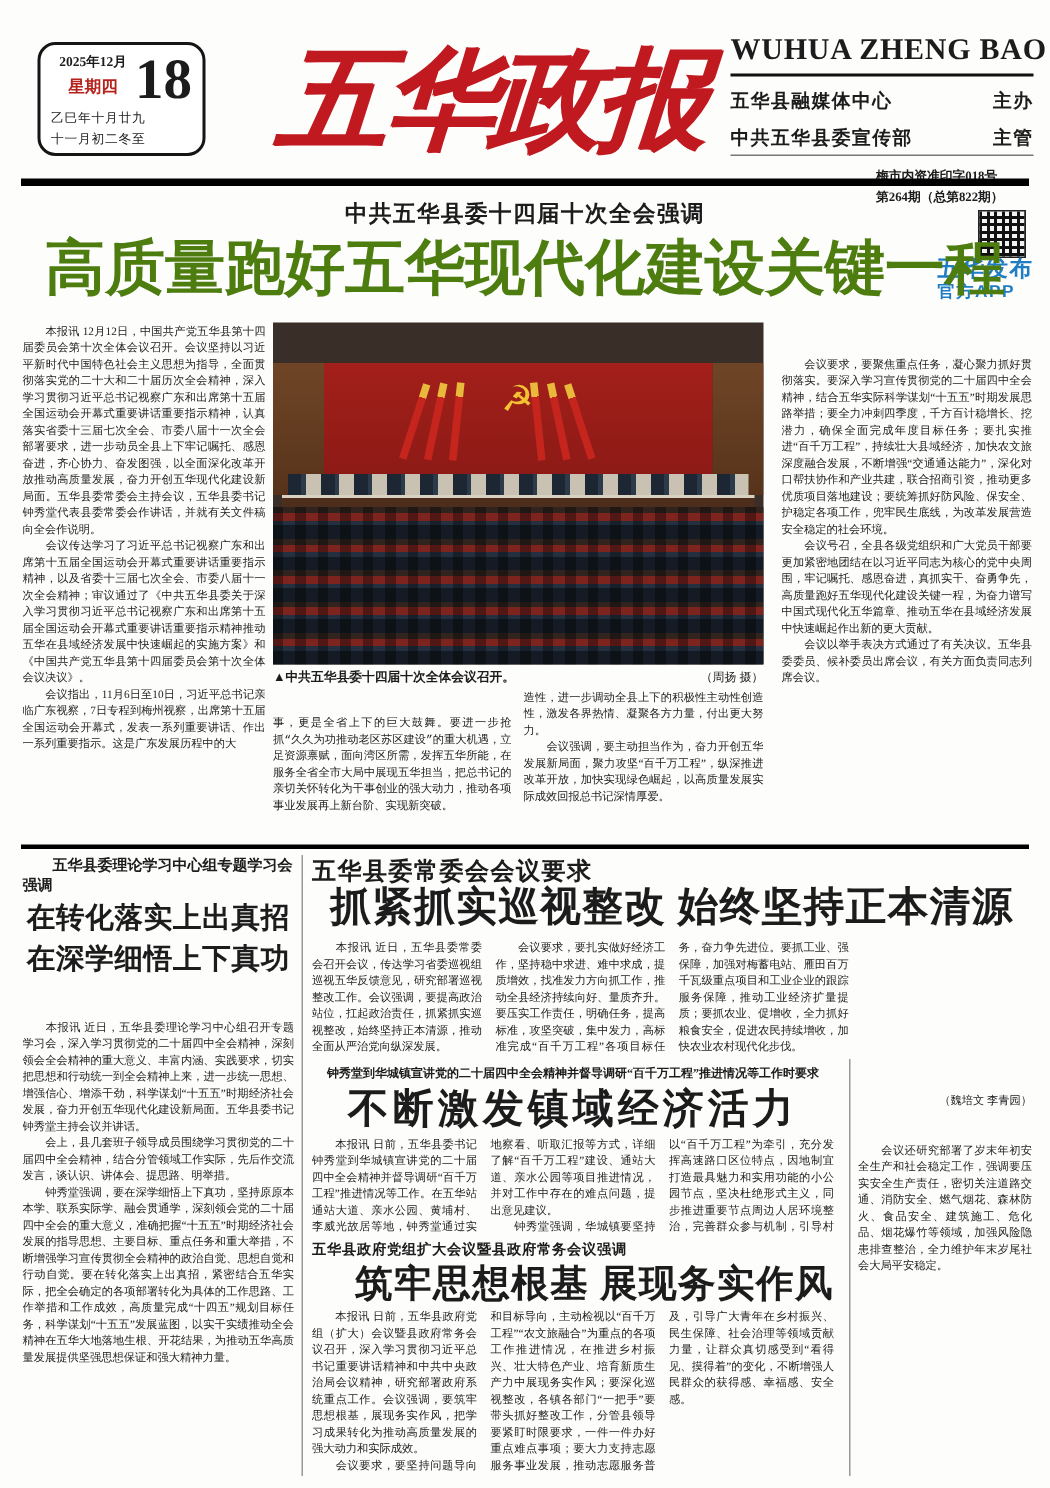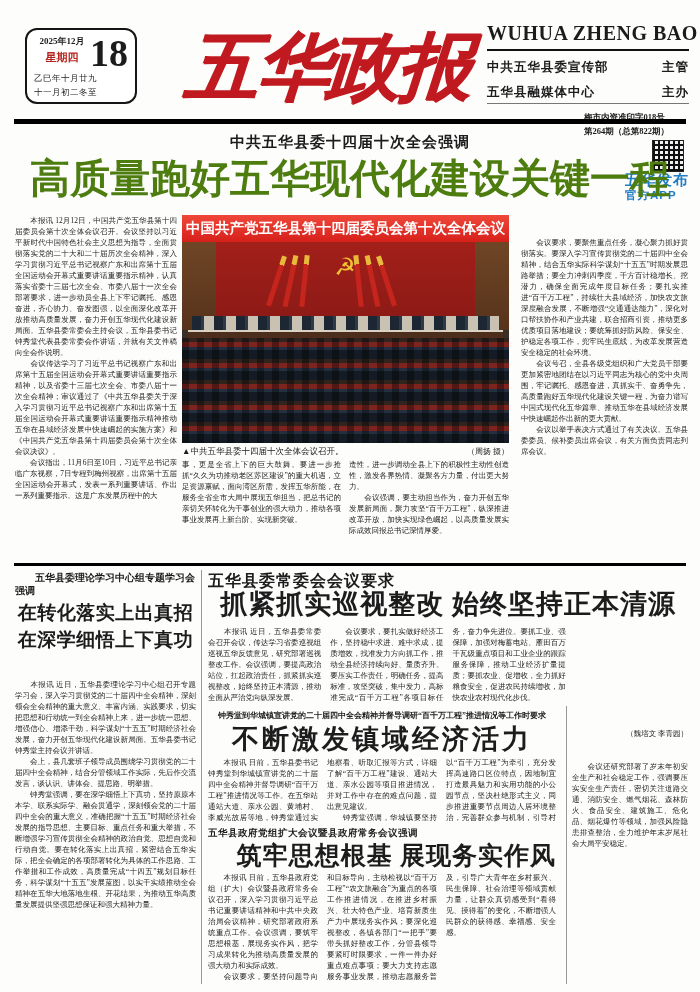--- a/index.html
+++ b/index.html
@@ -42,21 +42,21 @@
   .app-name{font-size:15px;font-weight:900;color:#1f7dc4;letter-spacing:1px;font-family:"Liberation Sans",sans-serif;}
   .app-sub{font-size:11.5px;font-weight:bold;color:#1f7dc4;letter-spacing:1px;font-family:"Liberation Sans",sans-serif;}
   .rule-thick{left:14px;top:119px;width:672px;height:5px;background:#000;}
   
   .lead-kicker{left:0;top:133px;width:700px;text-align:center;font-size:15px;font-weight:bold;letter-spacing:1px;}
   .lead-headline{left:10px;top:151px;width:680px;text-align:center;font-size:40px;font-weight:900;
     color:#4d7c0f;letter-spacing:0px;white-space:nowrap;}
   .col{font-size:7.5px;line-height:11px;text-align:justify;color:#222;overflow:hidden;white-space:pre-wrap;}
   .lead-c1{left:15px;top:215px;width:162px;height:344px;}
   .lead-c4{left:521px;top:215px;width:167px;height:344px;}
-  .lead-c2{left:182px;top:459px;width:159px;height:100px;}
+  .lead-c2{left:182px;top:478px;width:159px;height:100px;font-family:Liberation Mono, monospace;}
   .lead-c3{left:349px;top:459px;width:160px;height:100px;}
   .col-inner{height:calc(100% - 12px);overflow:hidden;white-space:pre-wrap;}
   
   .photo{left:182px;top:215px;width:327px;height:228px;overflow:hidden;background:#3a2f28;}
   .photo-banner{position:absolute;left:0;top:0;width:100%;height:27px;
     background:linear-gradient(180deg,#f0473a,#d6201a);display:flex;align-items:center;justify-content:center;}
   .photo-banner span{color:#fff;font-size:14.5px;font-weight:bold;white-space:nowrap;letter-spacing:0;}
   .hall-wall{position:absolute;left:34px;top:27px;width:259px;height:78px;
     background:linear-gradient(180deg,#a31f1a,#8c1a16);}
   .side-wall{position:absolute;top:27px;width:34px;height:88px;background:linear-gradient(180deg,#6f4526,#57331b);}
@@ -67,21 +67,21 @@
     background:repeating-linear-gradient(90deg,#1d2733 0 9px,#2d3a49 9px 12px,#c9c2b2 12px 22px);}
   .rostrum-table{position:absolute;left:6px;top:115px;width:315px;height:8px;background:#4d2e1c;
     border-top:2px solid #d9d2c2;}
   .crowd{position:absolute;left:0;top:123px;width:327px;height:105px;
     background:
       repeating-linear-gradient(0deg,#141b24 0 9px,#243040 9px 12px,#7e241e 12px 17px,#31241f 17px 21px),
       #1a222c;}
   .crowd:after{content:"";position:absolute;inset:0;
     background:repeating-linear-gradient(90deg,rgba(0,0,0,.35) 0 7px,transparent 7px 15px);}
   .caption-row{left:182px;top:446px;width:327px;display:flex;justify-content:space-between;}
-  .caption{font-size:8.5px;font-weight:normal;}
+  .caption{font-size:8.5px;font-weight:bold;}
   .credit{font-size:8px;}
   .rule-mid{left:14px;top:563px;width:672px;height:3px;background:#000;}
   
   .study-kicker{left:15px;top:571px;width:181px;font-size:10px;font-weight:bold;line-height:13px;text-indent:2em;}
   .study-headline{left:15px;top:599px;width:181px;text-align:center;font-size:19px;font-weight:900;line-height:27px;letter-spacing:0.5px;}
   .study-body{left:15px;top:657px;width:181px;height:327px;}
   .vrule1{left:201px;top:570px;width:1px;height:414px;background:#999;}
   .vrule2{left:566px;top:706px;width:1px;height:278px;background:#999;}
   
   .insp-kicker{left:208px;top:571px;width:480px;text-align:left;font-size:16px;font-weight:bold;letter-spacing:1px;}
@@ -112,26 +112,26 @@
   </div>
   <div class="date-lunar">乙巳年十月廿九</div>
   <div class="date-lunar">十一月初二冬至</div>
 </div>
 
 <div class="abs masthead">五华政报</div>
 
 <div class="abs hdr-right">
   <div class="hdr-en">WUHUA ZHENG BAO</div>
   <div class="hdr-row">
+    <span>五华县融媒体中心</span>
+    <span>主办</span>
+  </div>
+  <div class="hdr-row">
     <span>中共五华县委宣传部</span>
     <span>主管</span>
-  </div>
-  <div class="hdr-row">
-    <span>五华县融媒体中心</span>
-    <span>主办</span>
   </div>
   <div class="hdr-bottom">
     <div class="hdr-lic">
       <div>梅市内资准印字018号</div>
       <div>第264期（总第822期）</div>
     </div>
     <div class="qr"></div>
     <div class="app-stack">
       <div class="app-name">五华发布</div>
       <div class="app-sub">官方APP</div>
@@ -142,23 +142,20 @@
 <div class="abs rule-thick"></div>
 
 <div class="abs lead-kicker">中共五华县委十四届十次全会强调</div>
 <div class="abs lead-headline">高质量跑好五华现代化建设关键一程</div>
 
 <div class="abs col lead-c1">　　本报讯 12月12日，中国共产党五华县第十四届委员会第十次全体会议召开。会议坚持以习近平新时代中国特色社会主义思想为指导，全面贯彻落实党的二十大和二十届历次全会精神，深入学习贯彻习近平总书记视察广东和出席第十五届全国运动会开幕式重要讲话重要指示精神，认真落实省委十三届七次全会、市委八届十一次全会部署要求，进一步动员全县上下牢记嘱托、感恩奋进，齐心协力、奋发图强，以全面深化改革开放推动高质量发展，奋力开创五华现代化建设新局面。五华县委常委会主持会议，五华县委书记钟秀堂代表县委常委会作讲话，并就有关文件稿向全会作说明。
 　　会议传达学习了习近平总书记视察广东和出席第十五届全国运动会开幕式重要讲话重要指示精神，以及省委十三届七次全会、市委八届十一次全会精神；审议通过了《中共五华县委关于深入学习贯彻习近平总书记视察广东和出席第十五届全国运动会开幕式重要讲话重要指示精神推动五华在县域经济发展中快速崛起的实施方案》和《中国共产党五华县第十四届委员会第十次全体会议决议》。
 　　会议指出，11月6日至10日，习近平总书记亲临广东视察，7日专程到梅州视察，出席第十五届全国运动会开幕式，发表一系列重要讲话、作出一系列重要指示。这是广东发展历程中的大</div>
 
 <div class="abs photo">
-  <div class="photo-banner">
-    <span>中国共产党五华县第十四届委员会第十次全体会议</span>
-  </div>
   <div class="side-wall side-l"></div>
   <div class="side-wall side-r"></div>
   <div class="hall-wall"></div>
   <div class="emblem">☭</div>
   <div class="flag" style="left:92px;transform:rotate(18deg);"></div>
   <div class="flag" style="left:106px;transform:rotate(12deg);"></div>
   <div class="flag" style="left:120px;transform:rotate(6deg);"></div>
   <div class="flag" style="left:202px;transform:rotate(-18deg);"></div>
   <div class="flag" style="left:188px;transform:rotate(-12deg);"></div>
   <div class="flag" style="left:174px;transform:rotate(-6deg);"></div>

